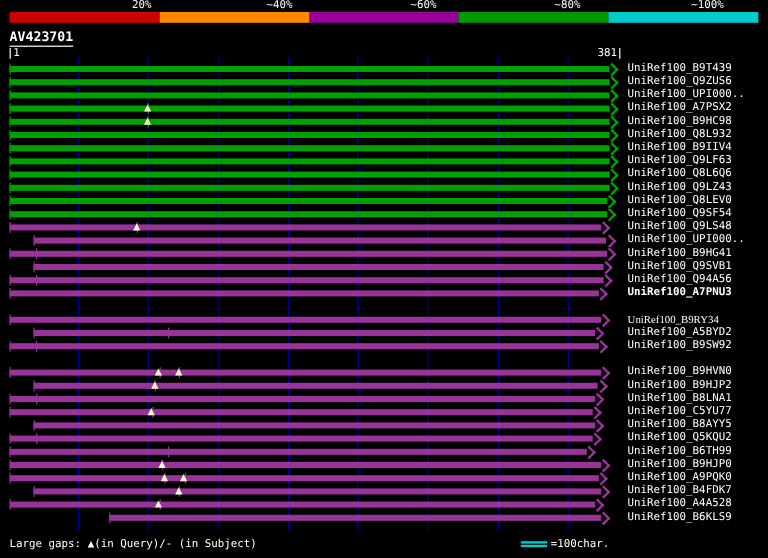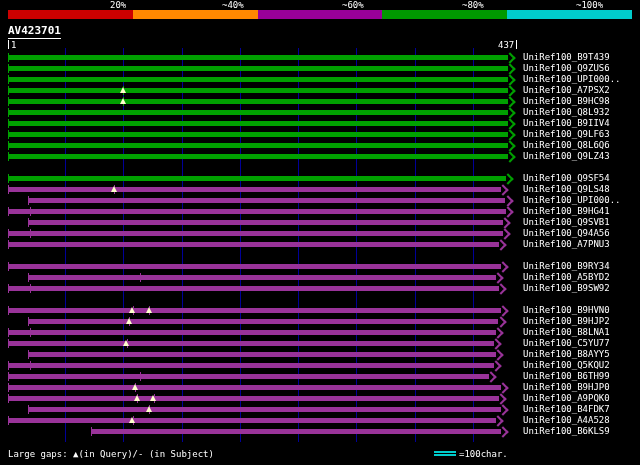--- a/index.html
+++ b/index.html
@@ -48,21 +48,21 @@
       <div class="seg" style="background: rgb(153, 0, 153);"></div>
       <div class="seg" style="background: rgb(0, 153, 0);"></div>
       <div class="seg" style="background: rgb(0, 204, 204);"></div>
     </div>
 
   <div id="title">AV423701</div>
 
   <div class="scaletick" id="tick-left" style="left: 8px;"></div>
   <div class="scaletick" id="tick-right" style="left: 516px;"></div>
   <div class="scalenum" id="scale-start">1</div>
-  <div class="scalenum" id="scale-end">437</div>
+  <div class="scalenum" id="scale-end">381</div>
 
   <div id="plot">
       <div class="gridline" style="left: 65.1px; background: rgb(0, 0, 153);"></div>
       <div class="gridline" style="left: 123.3px; background: rgb(0, 0, 153);"></div>
       <div class="gridline" style="left: 181.6px; background: rgb(0, 0, 153);"></div>
       <div class="gridline" style="left: 239.9px; background: rgb(0, 0, 153);"></div>
       <div class="gridline" style="left: 298.1px; background: rgb(0, 0, 153);"></div>
       <div class="gridline" style="left: 356.4px; background: rgb(0, 0, 153);"></div>
       <div class="gridline" style="left: 414.6px; background: rgb(0, 0, 153);"></div>
       <div class="gridline" style="left: 472.9px; background: rgb(0, 0, 153);"></div>
@@ -123,20 +123,26 @@
         <div class="chev" style="left: 505.8px; border-color: rgb(0, 160, 0);"></div>
         <div class="atick" style="left: 8px; background: rgb(0, 160, 0);"></div>
         <div class="alabel">UniRef100_Q8L6Q6</div>
       </div>
       <div class="arow" style="top: 99px;">
         <div class="abar" style="left: 8px; width: 499.8px; background: rgb(0, 160, 0);"></div>
         <div class="chev" style="left: 505.8px; border-color: rgb(0, 160, 0);"></div>
         <div class="atick" style="left: 8px; background: rgb(0, 160, 0);"></div>
         <div class="alabel">UniRef100_Q9LZ43</div>
       </div>
+      <div class="arow" style="top: 110px;">
+        <div class="abar" style="left: 8px; width: 497.5px; background: rgb(0, 160, 0);"></div>
+        <div class="chev" style="left: 503.5px; border-color: rgb(0, 160, 0);"></div>
+        <div class="atick" style="left: 8px; background: rgb(0, 160, 0);"></div>
+        <div class="alabel">UniRef100_Q8LEV0</div>
+      </div>
       <div class="arow" style="top: 121px;">
         <div class="abar" style="left: 8px; width: 497.5px; background: rgb(0, 160, 0);"></div>
         <div class="chev" style="left: 503.5px; border-color: rgb(0, 160, 0);"></div>
         <div class="atick" style="left: 8px; background: rgb(0, 160, 0);"></div>
         <div class="alabel">UniRef100_Q9SF54</div>
       </div>
       <div class="arow" style="top: 132px;">
         <div class="abar" style="left: 8px; width: 492.9px; background: rgb(153, 51, 153);"></div>
         <div class="chev" style="left: 498.9px; border-color: rgb(153, 51, 153);"></div>
         <div class="atick" style="left: 8px; background: rgb(153, 51, 153);"></div>
@@ -163,27 +169,27 @@
         <div class="atick" style="left: 27.8px; background: rgb(153, 51, 153);"></div>
         <div class="alabel">UniRef100_Q9SVB1</div>
       </div>
       <div class="arow" style="top: 176px; text-decoration: underline;">
         <div class="abar" style="left: 8px; width: 495.2px; background: rgb(153, 51, 153);"></div>
         <div class="chev" style="left: 501.2px; border-color: rgb(153, 51, 153);"></div>
         <div class="atick" style="left: 8px; background: rgb(153, 51, 153);"></div>
         <div class="atick" style="left: 30.1px; background: rgb(153, 51, 153);"></div>
         <div class="alabel">UniRef100_Q94A56</div>
       </div>
-      <div class="arow" style="top: 187px;">
+      <div class="arow" style="top: 187px; font-weight: bold;">
         <div class="abar" style="left: 8px; width: 490.5px; background: rgb(153, 51, 153);"></div>
         <div class="chev" style="left: 496.5px; border-color: rgb(153, 51, 153);"></div>
         <div class="atick" style="left: 8px; background: rgb(153, 51, 153);"></div>
         <div class="alabel">UniRef100_A7PNU3</div>
       </div>
-      <div class="arow" style="top: 209px;">
+      <div class="arow" style="top: 209px; font-family: Liberation Serif, serif;">
         <div class="abar" style="left: 8px; width: 492.9px; background: rgb(153, 51, 153);"></div>
         <div class="chev" style="left: 498.9px; border-color: rgb(153, 51, 153);"></div>
         <div class="atick" style="left: 8px; background: rgb(153, 51, 153);"></div>
         <div class="alabel">UniRef100_B9RY34</div>
       </div>
       <div class="arow" style="top: 220px;">
         <div class="abar" style="left: 27.8px; width: 468.4px; background: rgb(153, 51, 153);"></div>
         <div class="chev" style="left: 494.2px; border-color: rgb(153, 51, 153);"></div>
         <div class="atick" style="left: 27.8px; background: rgb(153, 51, 153);"></div>
         <div class="atick" style="left: 139.7px; background: rgb(153, 51, 153);"></div>

